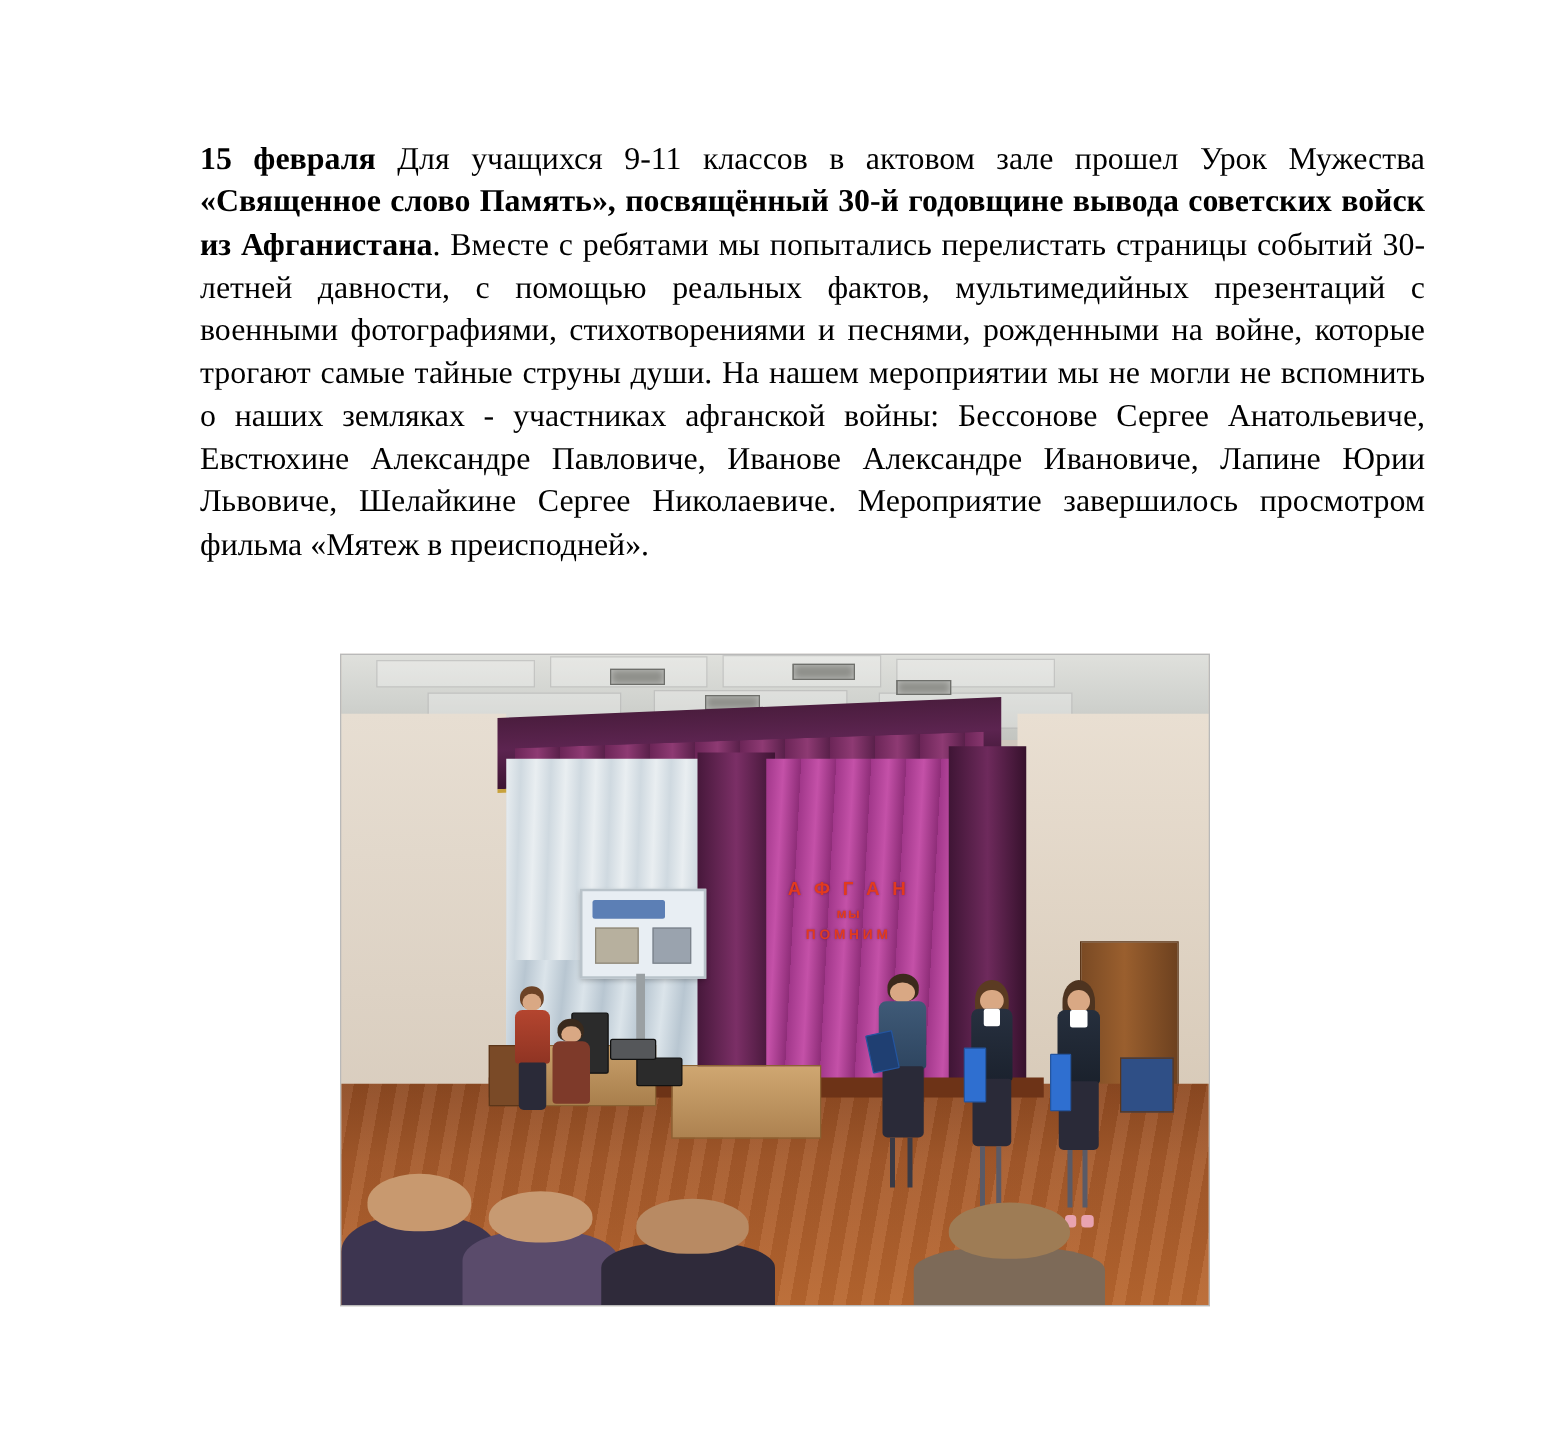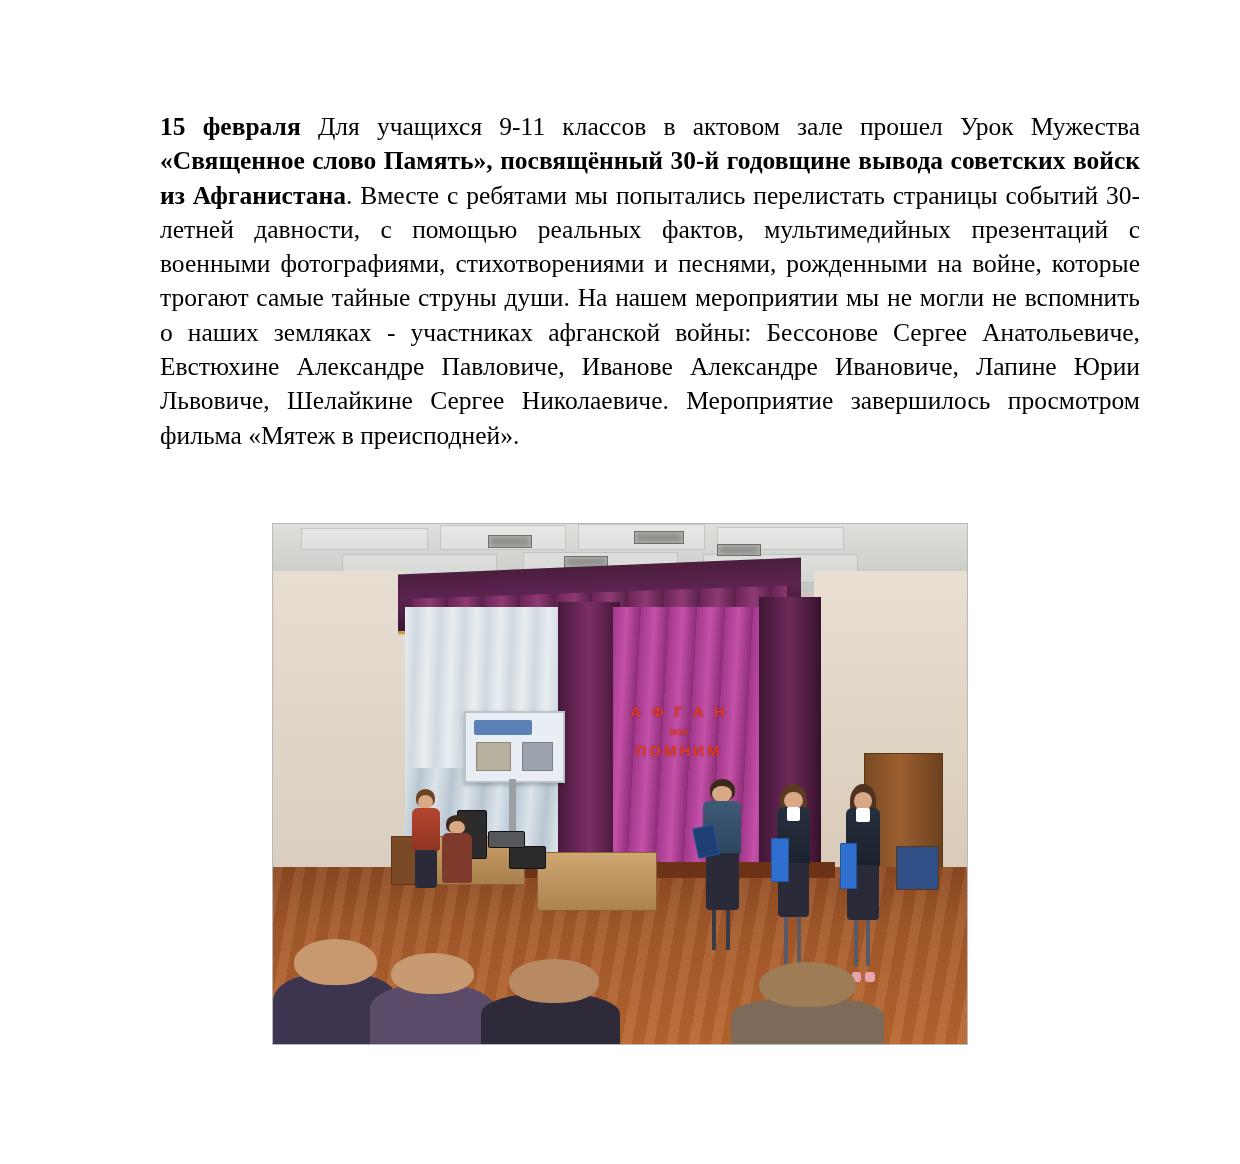--- a/index.html
+++ b/index.html
@@ -311,21 +311,21 @@
       <div class="pelmet"></div>
       <div class="valance"></div>
       <div class="curtain-white"></div>
       <div class="curtain-purple-left"></div>
       <div class="curtain-mid"></div>
       <div class="curtain-purple-right"></div>
 
       <div class="banner-text">
         <div>А Ф Г А Н</div>
         <div style="font-size:11px;letter-spacing:1px;">мы</div>
-        <div style="font-size:15px;">ПОМНИМ</div>
+        <div style="font-size:11px;">ПОМНИМ</div>
       </div>
 
       <div class="screen">
         <div class="slide-title"></div>
         <div class="slide-img"></div>
         <div class="slide-img2"></div>
       </div>
       <div class="screen-leg"></div>
 
       <div class="floor"></div>

